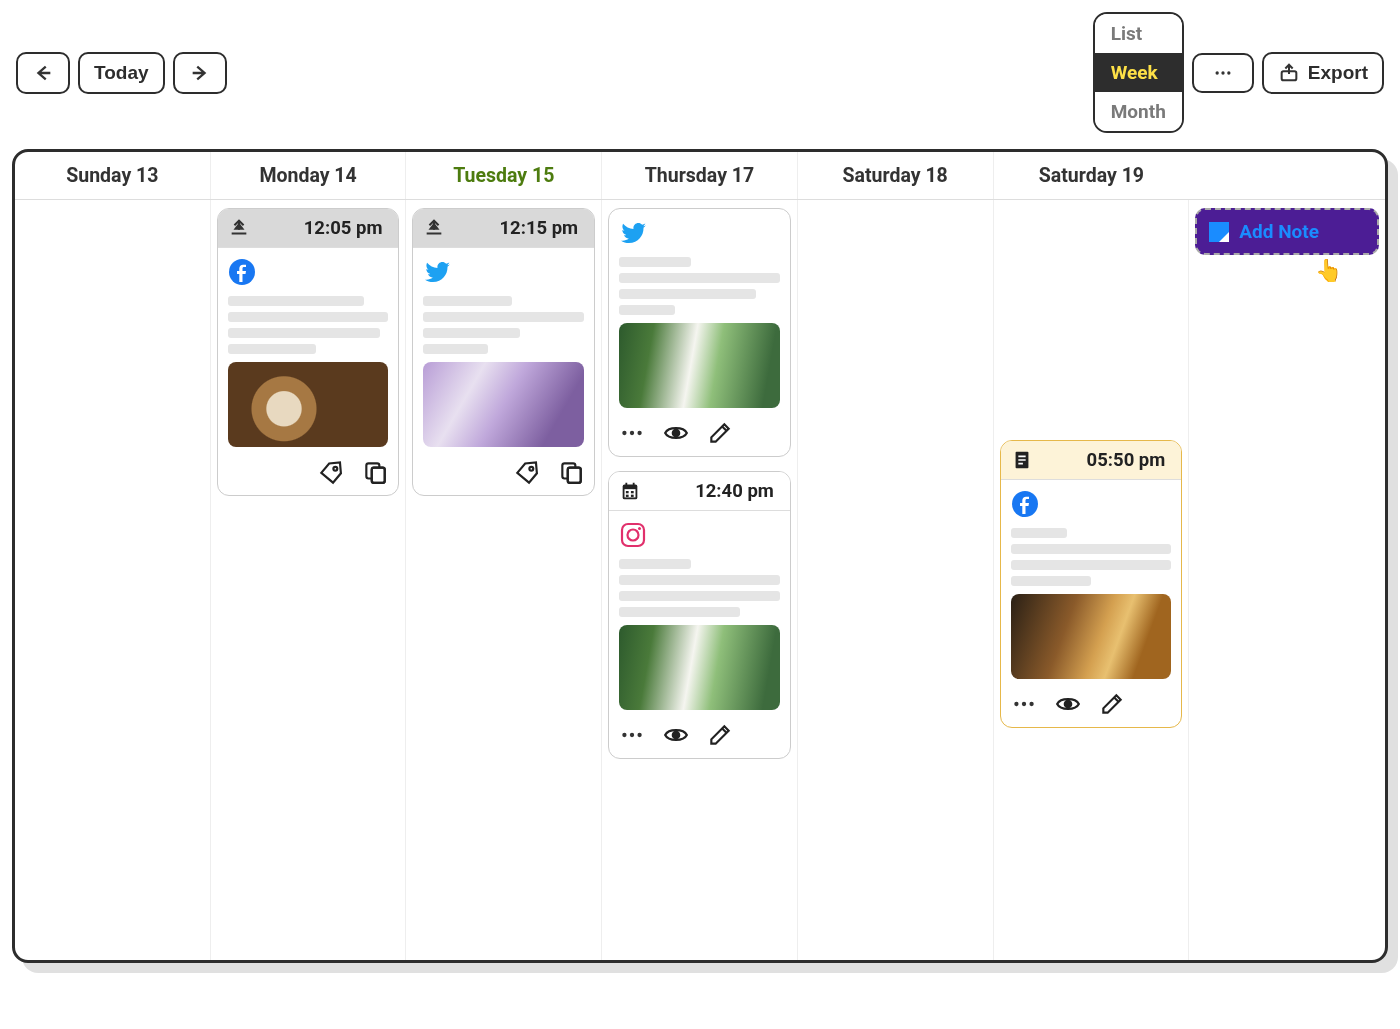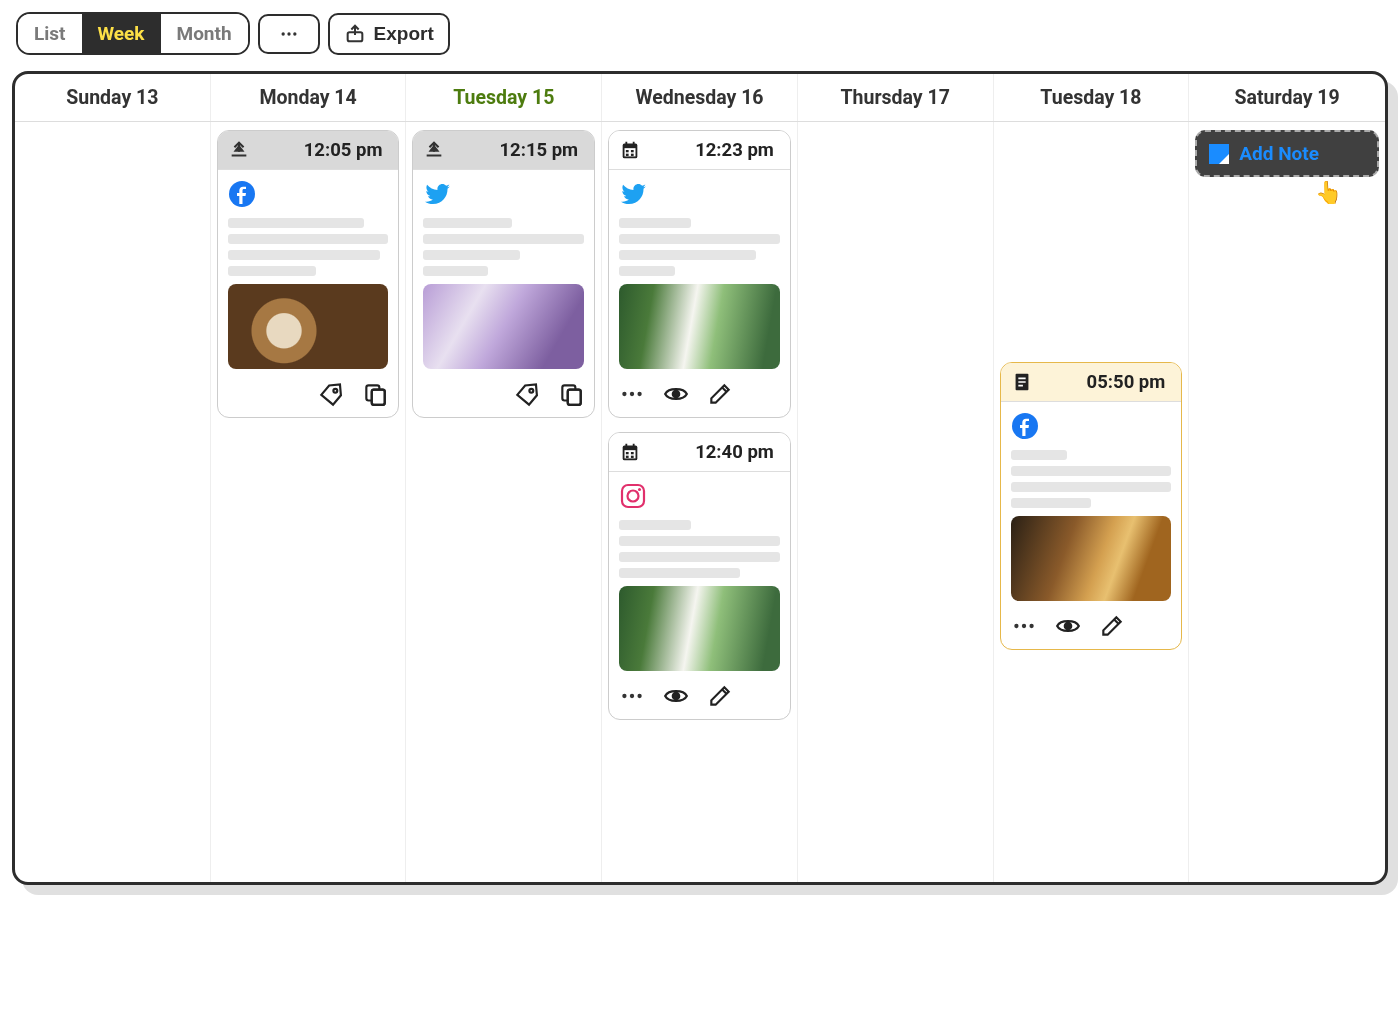--- a/index.html
+++ b/index.html
@@ -28,20 +28,21 @@
   align-items: center;
   gap: 8px;
   cursor: pointer;
 }
 .btn.icon-only { padding: 8px 14px; }
 .seg {
   display: inline-flex;
   border: 2.5px solid #2d2d2d;
   border-radius: 14px;
   overflow: hidden;
+  flex-direction: column;
 }
 .seg-item {
   padding: 8px 16px;
   font-size: 19px;
   font-weight: 700;
   color: #7a7a7a;
   cursor: pointer;
   background: #fff;
 }
 .seg-item.active { background: #2d2d2d; color: #fde047; }
@@ -98,21 +99,21 @@
 .card-foot.left { justify-content:flex-start; }
 .foot-ico { width:26px; height:26px; stroke:#222; stroke-width:2; fill:none; cursor:pointer; }
 .add-note {
   border: 2px dashed #aaa;
   border-radius: 10px;
   padding: 10px 12px;
   display:flex; align-items:center; gap:10px;
   font-size:19px; font-weight:700;
   color: #1a8cff;
   cursor:pointer;
-  background:#404040;
+  background:#4c1d95;
 }
 .note-ico { width:20px; height:20px; background:#1a8cff; position:relative; }
 .note-ico::after { content:''; position:absolute; right:0; bottom:0; border:5px solid #fff; border-top-color:transparent; border-left-color:transparent; }
 .cursor-hand { position:absolute; right:42px; top:58px; font-size:22px; }
 .day-col.friday { padding-top: 240px; }
 
 .thumb.coffee { background: radial-gradient(circle at 35% 55%, #e8d9c0 15%, #a67843 16% 28%, #5a3a1e 29% 60%), #3a2818; }
 .thumb.lilac { background: linear-gradient(120deg, #b89dd6 0%, #e8e0f0 30%, #c0a8db 50%, #7d5fa0 80%); }
 .thumb.matcha { background: linear-gradient(100deg, #2d5a2d 0%, #4a7a3a 20%, #f5f5f0 45%, #8fbf7a 60%, #3d6b3d 90%); }
 .thumb.whiskey { background: linear-gradient(110deg, #2a2015 0%, #8a5a2a 35%, #d4a050 55%, #e8c070 65%, #a0651f 80%); }
@@ -182,20 +183,33 @@
       </g>
 <g id="i-instagram">
         <rect x="3" y="3" width="22" height="22" rx="6" stroke="#e1306c" stroke-width="2.2" fill="none"></rect>
         <circle cx="14" cy="14" r="5.5" stroke="#e1306c" stroke-width="2.2" fill="none"></circle>
         <circle cx="20.5" cy="7.5" r="1.5" fill="#e1306c"></circle>
       </g>
 </defs>
 </svg>
 
 <div class="toolbar">
+  <div class="toolbar-left">
+    <button class="btn icon-only">
+      <svg class="arrow-ico" viewBox="0 0 24 24">
+          <use href="#i-arrow-left"></use>
+        </svg>
+    </button>
+    <button class="btn">Today</button>
+    <button class="btn icon-only">
+      <svg class="arrow-ico" viewBox="0 0 24 24">
+          <use href="#i-arrow-right"></use>
+        </svg>
+    </button>
+  </div>
   <div class="toolbar-right">
     <div class="seg">
       <div class="seg-item">List</div>
       <div class="seg-item active">Week</div>
       <div class="seg-item">Month</div>
     </div>
     <button class="btn icon-only">
       <svg viewBox="0 0 24 24" width="30" height="20">
           <use href="#i-dots"></use>
         </svg>
@@ -207,23 +221,22 @@
       <span>Export</span>
     </button>
   </div>
 </div>
 
 <div class="calendar">
   <div class="week-header">
     <div class="day-head">Sunday 13</div>
     <div class="day-head">Monday 14</div>
     <div class="day-head today">Tuesday 15</div>
-    <div class="day-head">Wednesday 16</div>
     <div class="day-head">Thursday 17</div>
-    <div class="day-head">Tuesday 18</div>
+    <div class="day-head">Saturday 18</div>
     <div class="day-head">Saturday 19</div>
   </div>
   <div class="week-body">
 
     <div class="day-col"></div>
 
     <div class="day-col">
       <div class="card">
         <div class="card-head published">
           <svg viewBox="0 0 24 24" width="22" height="22">
@@ -281,26 +294,20 @@
             </svg>
           <svg class="foot-ico" viewBox="0 0 24 24">
               <use href="#i-copy"></use>
             </svg>
         </div>
       </div>
     </div>
 
     <div class="day-col">
       <div class="card">
-        <div class="card-head scheduled">
-          <svg viewBox="0 0 24 24" width="22" height="22">
-              <use href="#i-calendar"></use>
-            </svg>
-          <span class="time-text">12:23 pm</span>
-        </div>
         <div class="card-body">
           <svg class="social-ico" viewBox="0 0 28 28">
               <use href="#i-twitter"></use>
             </svg>
           <div class="lines">
             <div class="line" style="width:45%"></div>
               <div class="line" style="width:100%"></div>
               <div class="line" style="width:85%"></div>
               <div class="line" style="width:35%"></div>
           </div>

